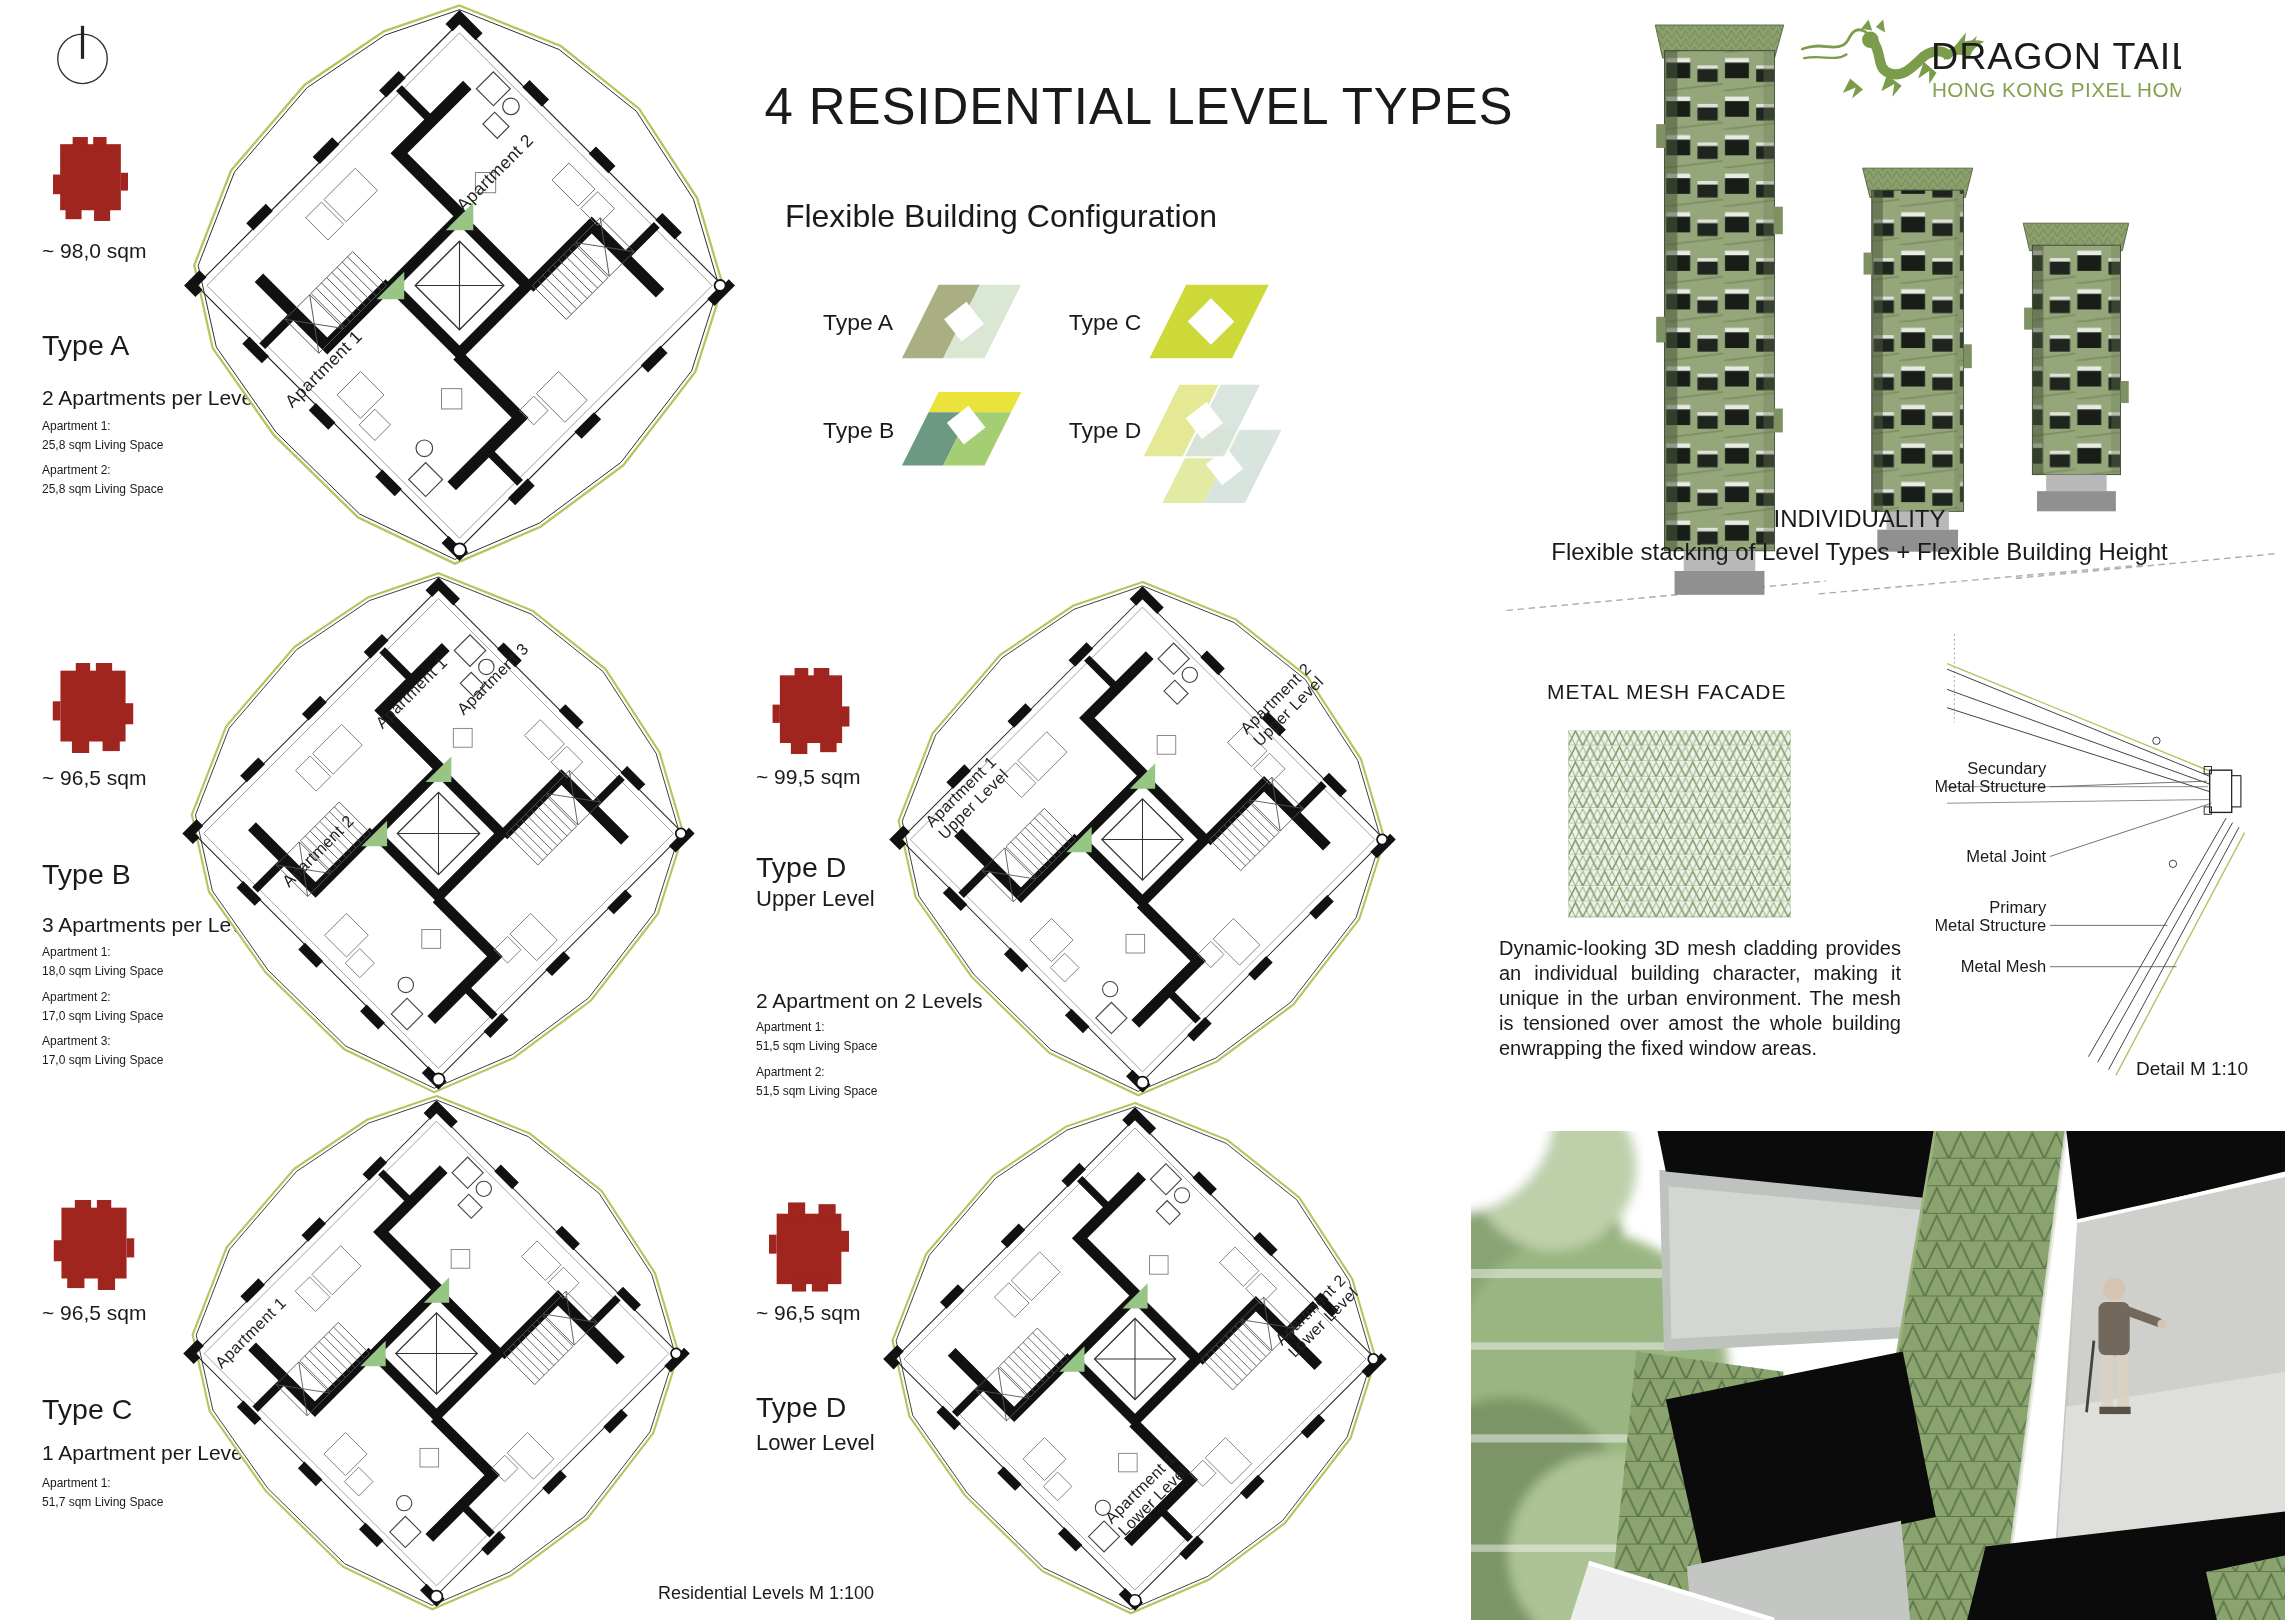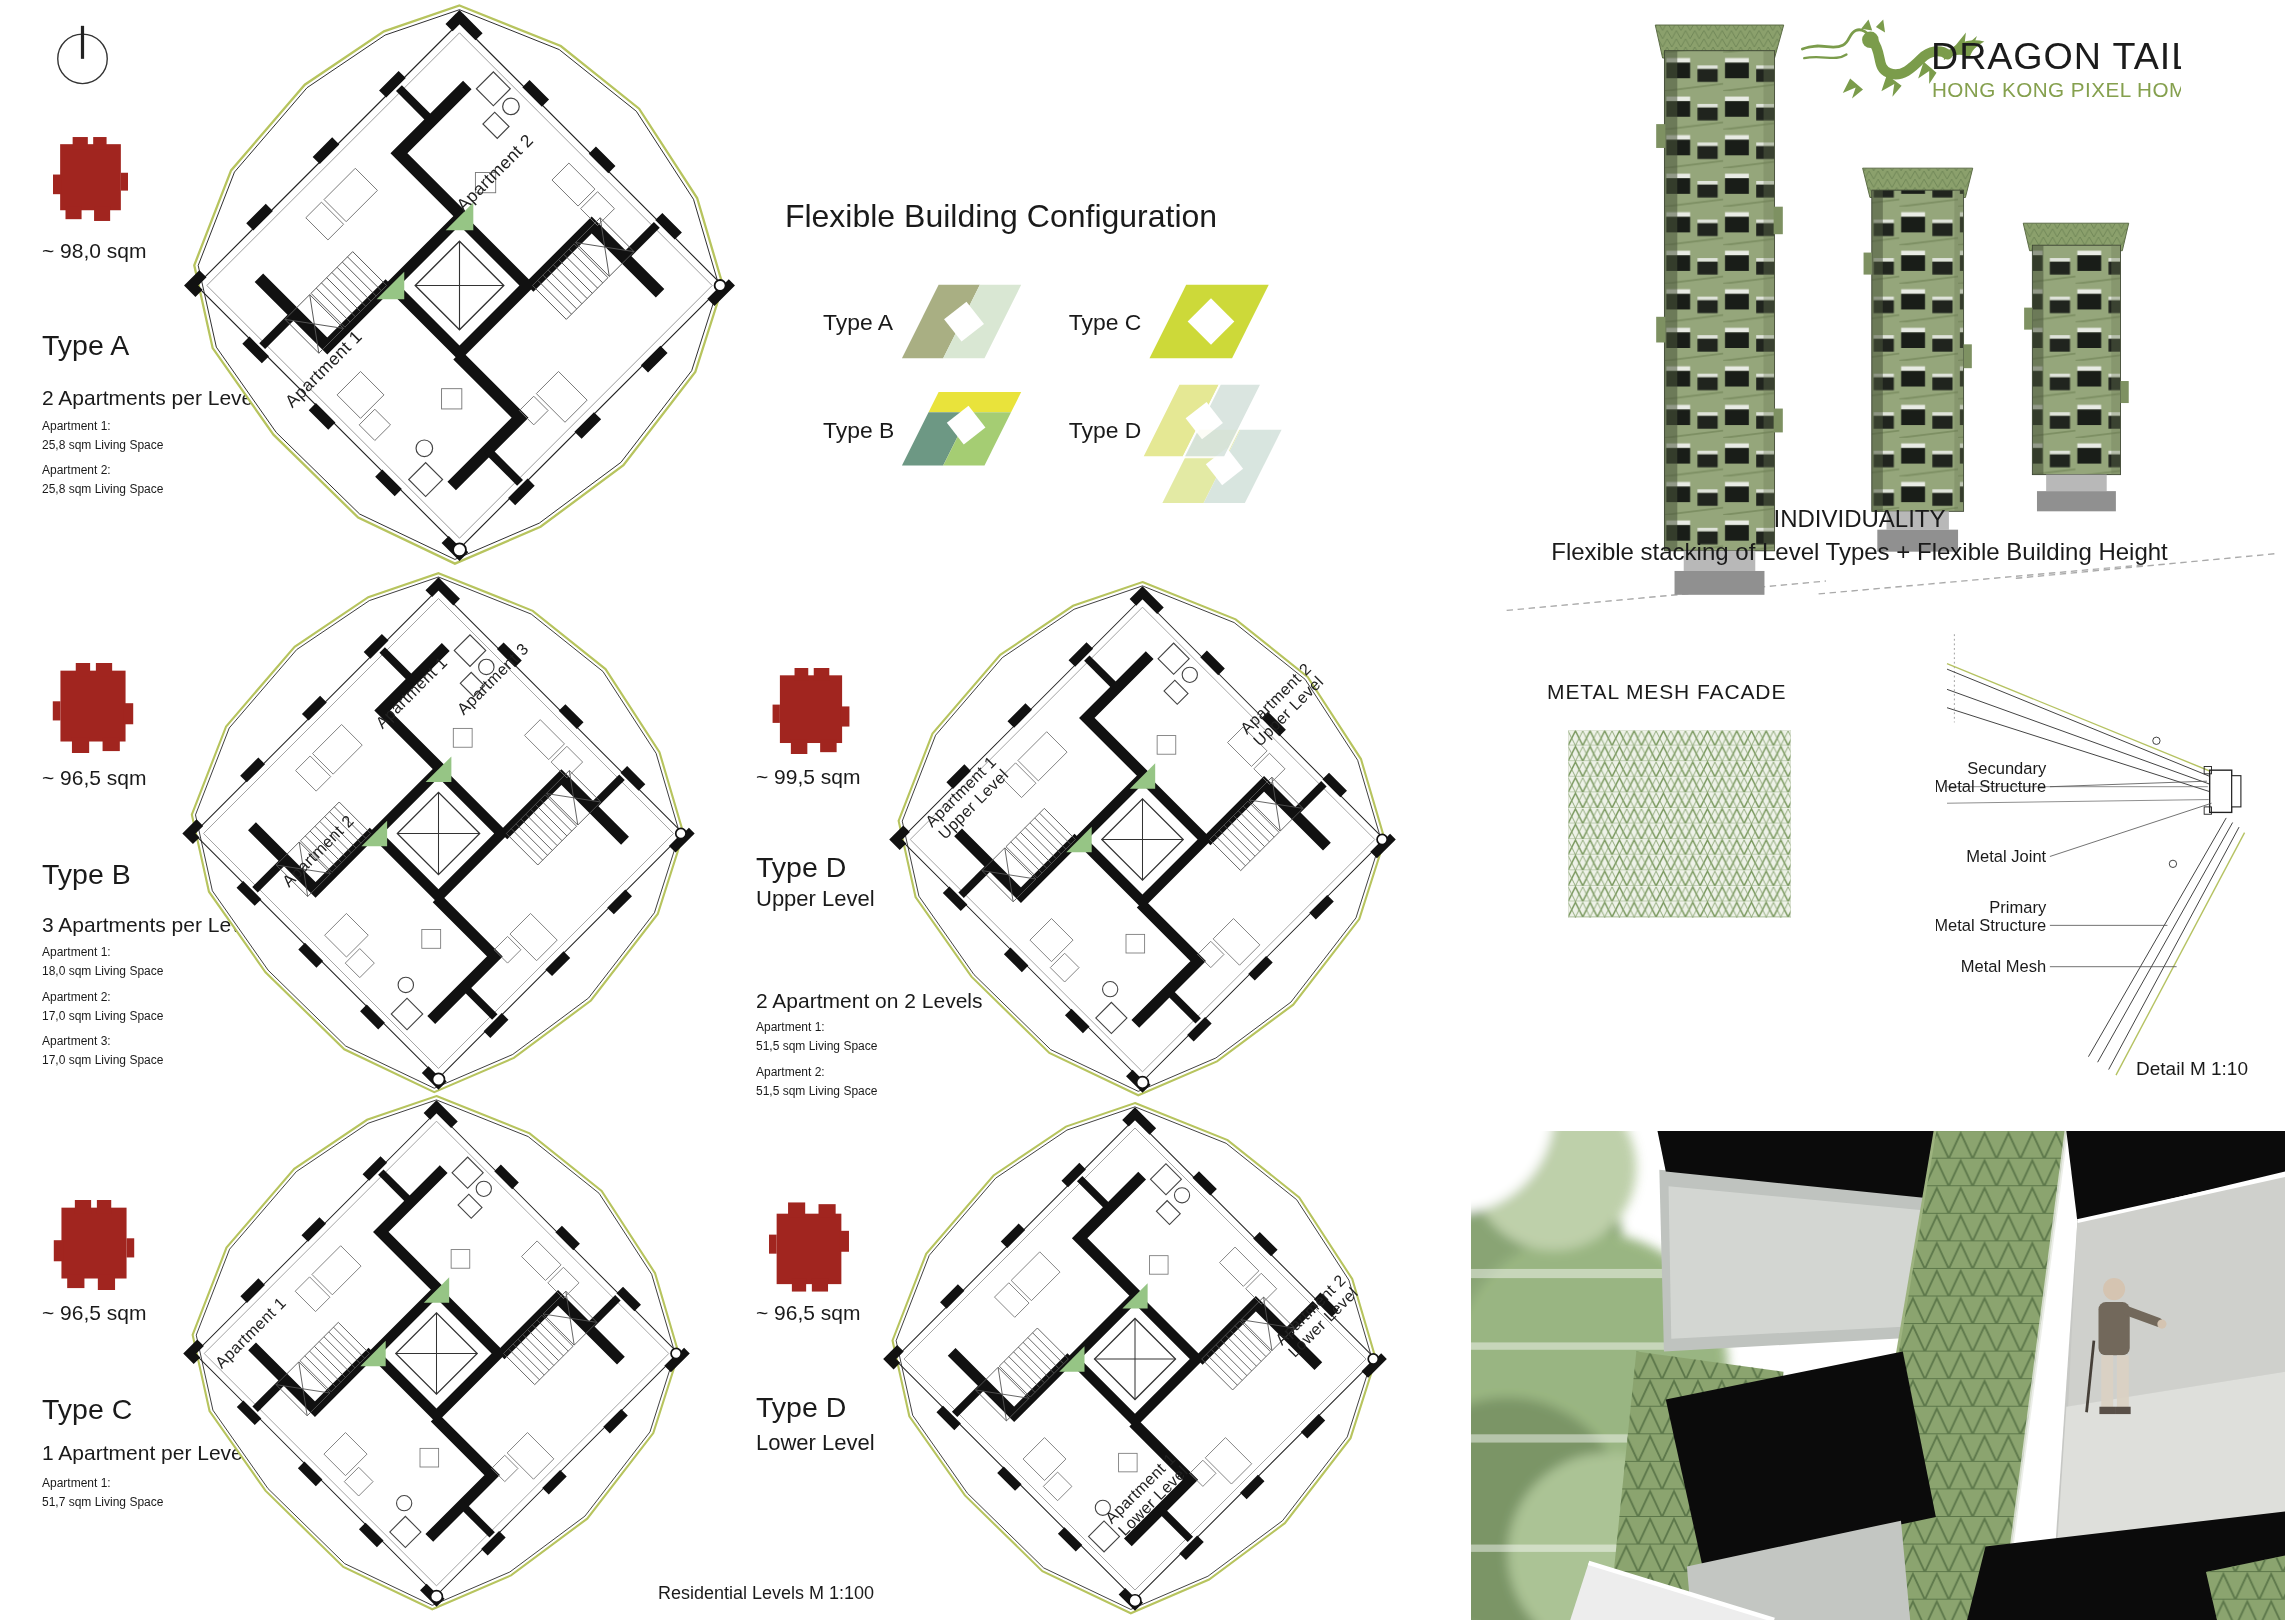--- a/index.html
+++ b/index.html
@@ -133,20 +133,21 @@
         <path d="M0,9 L5,0 L10,9" fill="none" stroke="#6f8657" stroke-width="1"></path>
       </pattern>
     </defs>
   </svg>
 
   <svg class="abs" style="left:53px;top:24px" width="59" height="66" viewBox="0 0 64 72">
     <circle cx="32" cy="38" r="27" fill="none" stroke="#333" stroke-width="1.5"></circle>
     <line x1="32" y1="2" x2="32" y2="38" stroke="#222" stroke-width="3.5"></line>
   </svg>
 
+  <div class="abs title" style="left:680px;top:77px;width:918px">4 RESIDENTIAL LEVEL TYPES</div>
   <div class="abs subtitle" style="left:588px;top:198px;width:826px">Flexible Building Configuration</div>
 
   <svg class="abs" style="left:806px;top:272px" width="478" height="243" viewBox="0 0 520 265">
     <text class="legend-text" x="18" y="63">Type A</text>
     <g transform="translate(104,14)">
       <path d="M40,0 H85 L45,80 H0 Z" fill="#a9af83"></path>
       <path d="M85,0 H130 L90,80 H45 Z" fill="#d9e7d3"></path>
       <rect x="52" y="25" width="31" height="31" fill="#fff" transform="rotate(-38 67 40)"></rect>
     </g>
     <text class="legend-text" x="286" y="63">Type C</text>
@@ -356,20 +357,21 @@
     <text class="plan-label" text-anchor="middle" transform="translate(321,468) rotate(-45)"><tspan x="0">Apartment 1</tspan><tspan x="0" dy="21">Lower Level</tspan></text>
     <text class="plan-label" text-anchor="middle" transform="translate(523,256) rotate(-45)"><tspan x="0">Apartment 2</tspan><tspan x="0" dy="21">Lower Level</tspan></text>
   </svg>
 
   <div class="abs facade-heading" style="left:1547px;top:680px">METAL MESH FACADE</div>
 
   <svg class="abs" style="left:1568px;top:730px" width="223" height="188" viewBox="0 0 243 205">
     <rect width="243" height="205" fill="url(#mesh)" stroke="#cfd8c6"></rect>
   </svg>
 
+  <div class="abs facade-par" style="left:1499px;top:936px;width:402px">Dynamic-looking 3D mesh cladding provides an individual building character, making it unique in the urban environment. The mesh is tensioned over amost the whole building enwrapping the fixed window areas.</div>
 
   <svg class="abs" style="left:1936px;top:623px" width="360" height="478" viewBox="0 0 392 520">
     <line x1="20" y1="12" x2="20" y2="108" stroke="#999" stroke-width="1" stroke-dasharray="2 3"></line>
     <g fill="none">
       <path d="M12,44 L308,165" stroke="#b5c261" stroke-width="1.5"></path>
       <path d="M12,50 L306,170" stroke="#333" stroke-width="1"></path>
       <path d="M12,72 L303,177" stroke="#333" stroke-width="1"></path>
       <path d="M12,92 L300,184" stroke="#333" stroke-width="1"></path>
       <path d="M12,178 L296,178" stroke="#666" stroke-width="0.8"></path>
       <path d="M12,196 L297,192" stroke="#666" stroke-width="0.8"></path>

